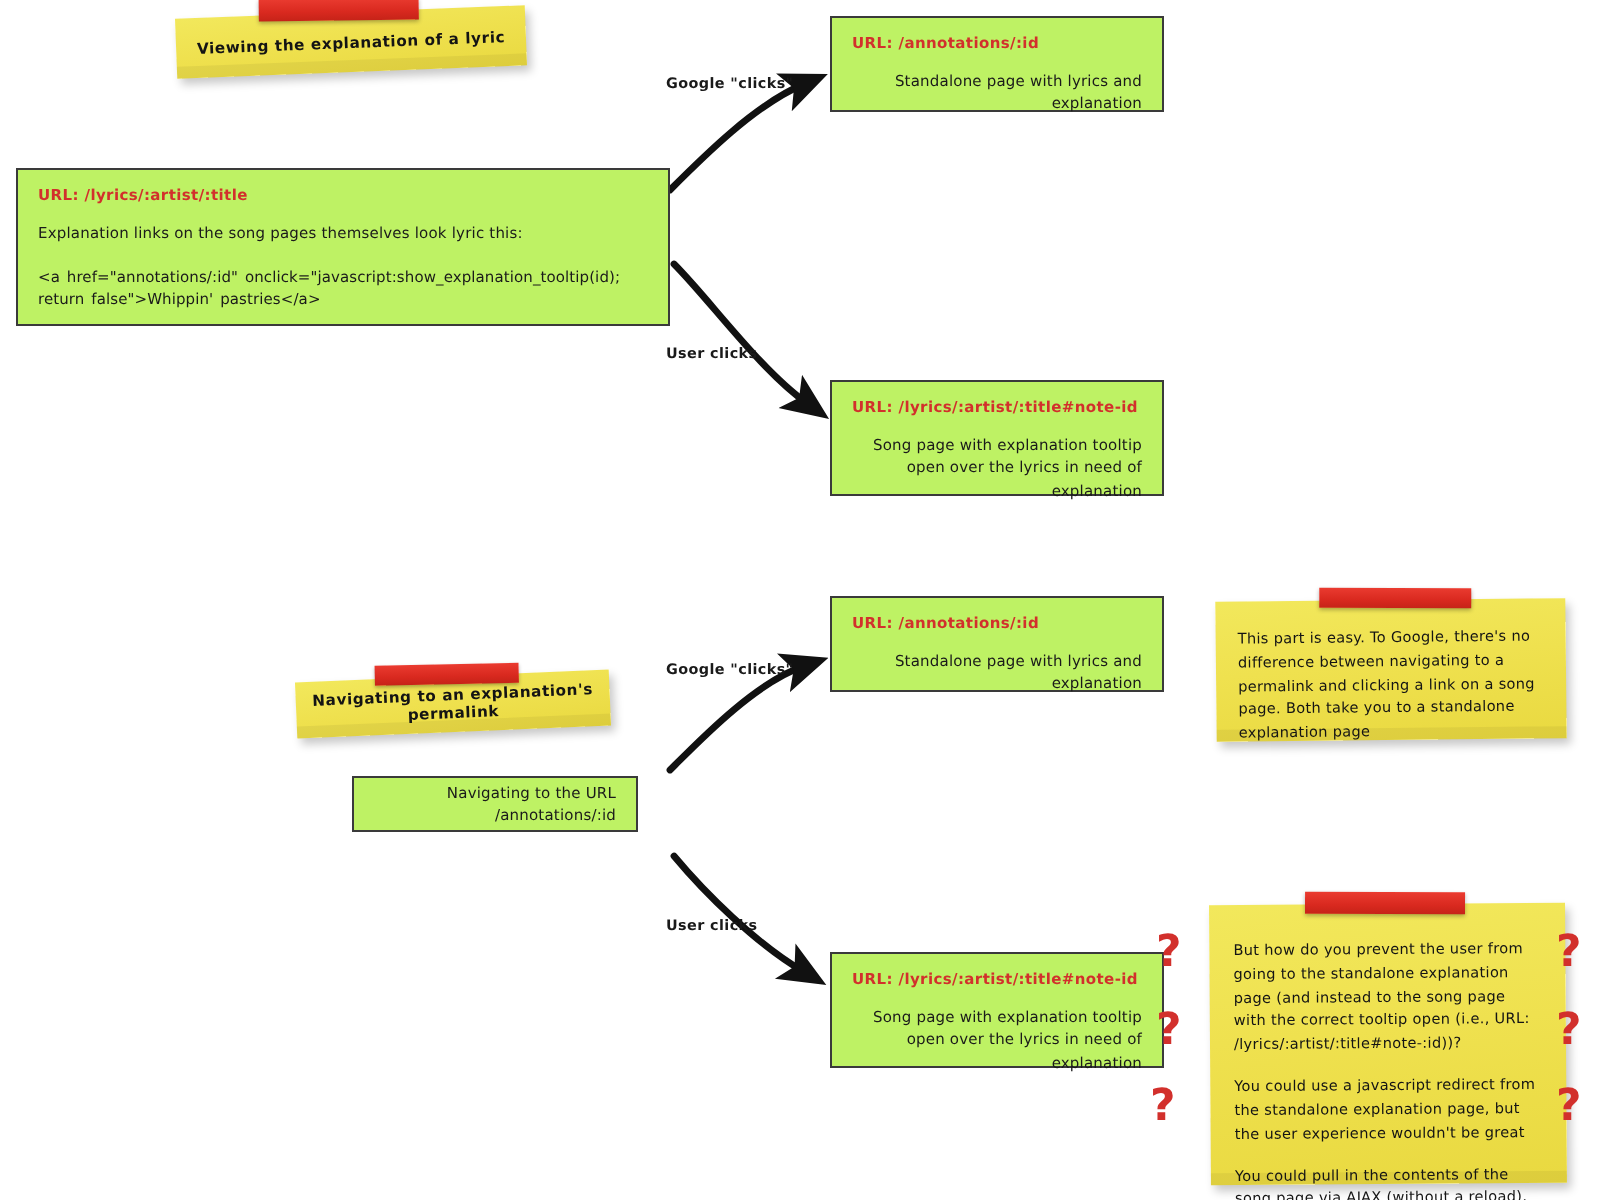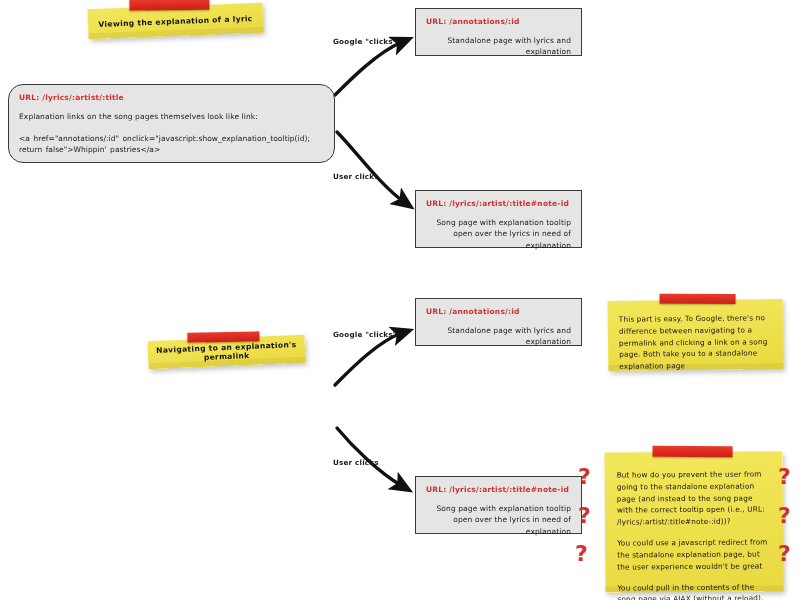--- a/index.html
+++ b/index.html
@@ -12,21 +12,21 @@
     width: 800px;
     height: 600px;
     background: #ffffff;
     overflow: hidden;
     font-family: "DejaVu Sans", sans-serif;
   }
 
   
   .box {
     position: absolute;
-    background: #e5e5e5;
+    background: #bef264;
     border: 1.5px solid #3a3a3a;
     box-sizing: border-box;
     padding: 8px 10px;
   }
   .box .url {
     color: #d2302c;
     font-size: 7.5px;
     font-weight: 700;
     letter-spacing: 0.2px;
     margin-bottom: 9px;
@@ -142,23 +142,23 @@
     <path d="M335,385 C350,370 378,341 402,333" stroke="#111111" stroke-width="3.4" fill="none" stroke-linecap="round" marker-end="url(#ah)"></path>
 
     <path d="M337,428 C352,446 378,472 402,486" stroke="#111111" stroke-width="3.4" fill="none" stroke-linecap="round" marker-end="url(#ah)"></path>
   </svg>
 
   <div class="note" style="left:88px; top:6px; width:175px; height:30px; transform: rotate(-2.2deg); display:flex; align-items:center; justify-content:center;">
     <div class="tape" style="left:42px; top:-7px; width:80px; height:11px; transform: rotate(1.5deg);"></div>
     <div class="note-title">Viewing the explanation of a lyric</div>
   </div>
 
-  <div class="box" style="left:8px; top:84px; width:327px; height:79px;border-radius:15px;">
+  <div class="box" style="left:8px; top:84px; width:327px; height:79px;">
     <div class="url">URL: /lyrics/:artist/:title</div>
-    <div class="body-line">Explanation links on the song pages themselves look like link:</div>
+    <div class="body-line">Explanation links on the song pages themselves look lyric this:</div>
     <div class="code">&lt;a href="annotations/:id" onclick="javascript:show_explanation_tooltip(id); return false"&gt;Whippin' pastries&lt;/a&gt;</div>
   </div>
 
   <div class="arrow-label" style="left:333px; top:37px;">Google "clicks"</div>
   <div class="arrow-label" style="left:333px; top:172px;">User clicks</div>
 
   <div class="box" style="left:415px; top:8px; width:167px; height:48px;">
     <div class="url">URL: /annotations/:id</div>
     <div class="plain">Standalone page with lyrics and explanation</div>
   </div>
@@ -166,20 +166,23 @@
   <div class="box" style="left:415px; top:190px; width:167px; height:58px;">
     <div class="url">URL: /lyrics/:artist/:title#note-id</div>
     <div class="plain">Song page with explanation tooltip open over the lyrics in need of explanation</div>
   </div>
 
   <div class="note" style="left:148px; top:338px; width:157px; height:28px; transform: rotate(-2.4deg); display:flex; align-items:center; justify-content:center;">
     <div class="tape" style="left:40px; top:-6px; width:72px; height:10px; transform: rotate(1.2deg);"></div>
     <div class="note-title">Navigating to an explanation's permalink</div>
   </div>
 
+  <div class="box" style="left:176px; top:388px; width:143px; height:28px; display:flex; align-items:center;">
+    <div class="plain">Navigating to the URL /annotations/:id</div>
+  </div>
 
   <div class="arrow-label" style="left:333px; top:330px;">Google "clicks"</div>
   <div class="arrow-label" style="left:333px; top:458px;">User clicks</div>
 
   <div class="box" style="left:415px; top:298px; width:167px; height:48px;">
     <div class="url">URL: /annotations/:id</div>
     <div class="plain">Standalone page with lyrics and explanation</div>
   </div>
 
   <div class="box" style="left:415px; top:476px; width:167px; height:58px;">

